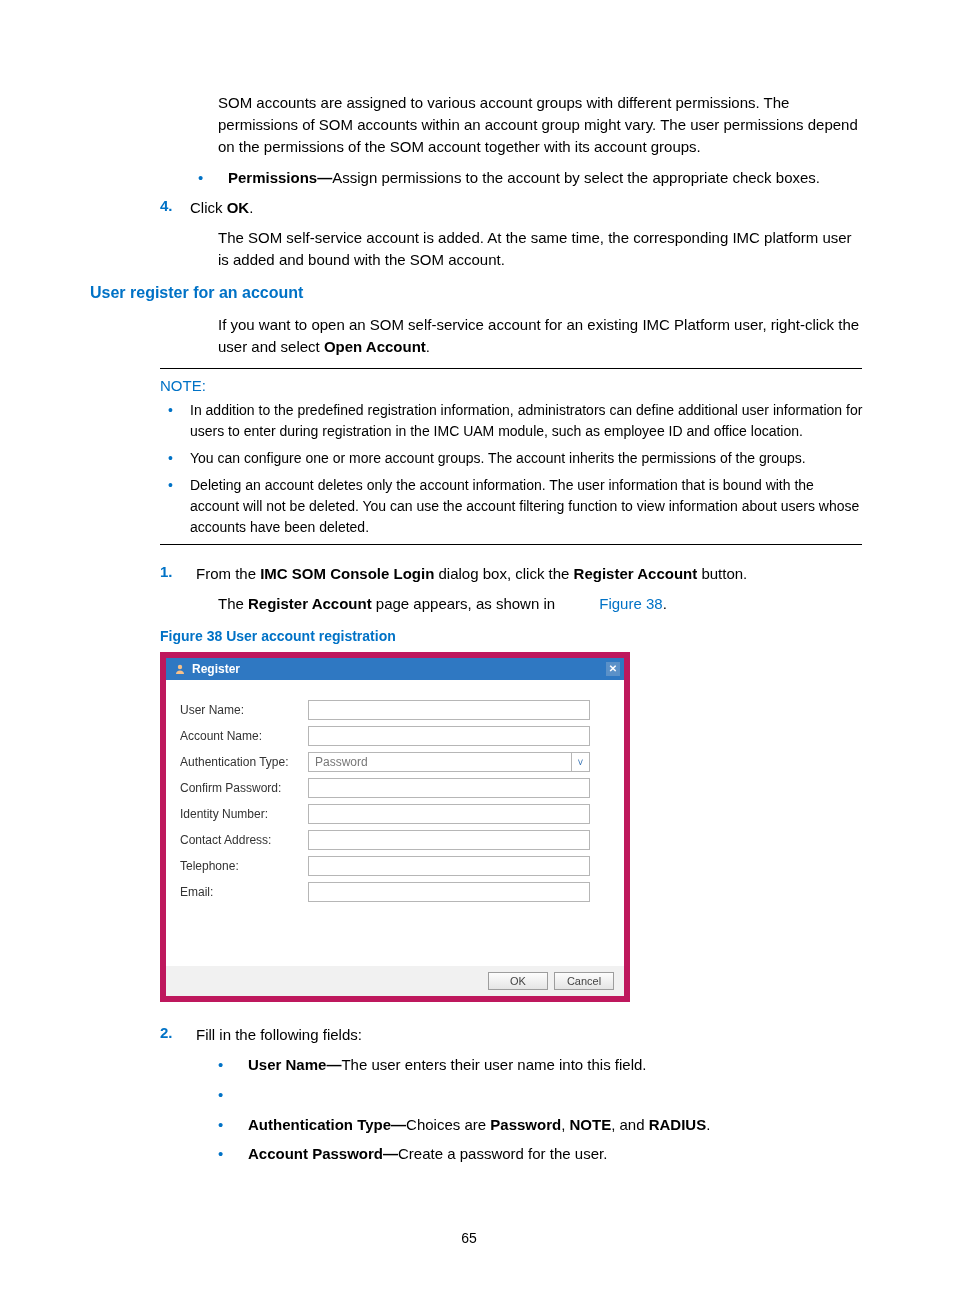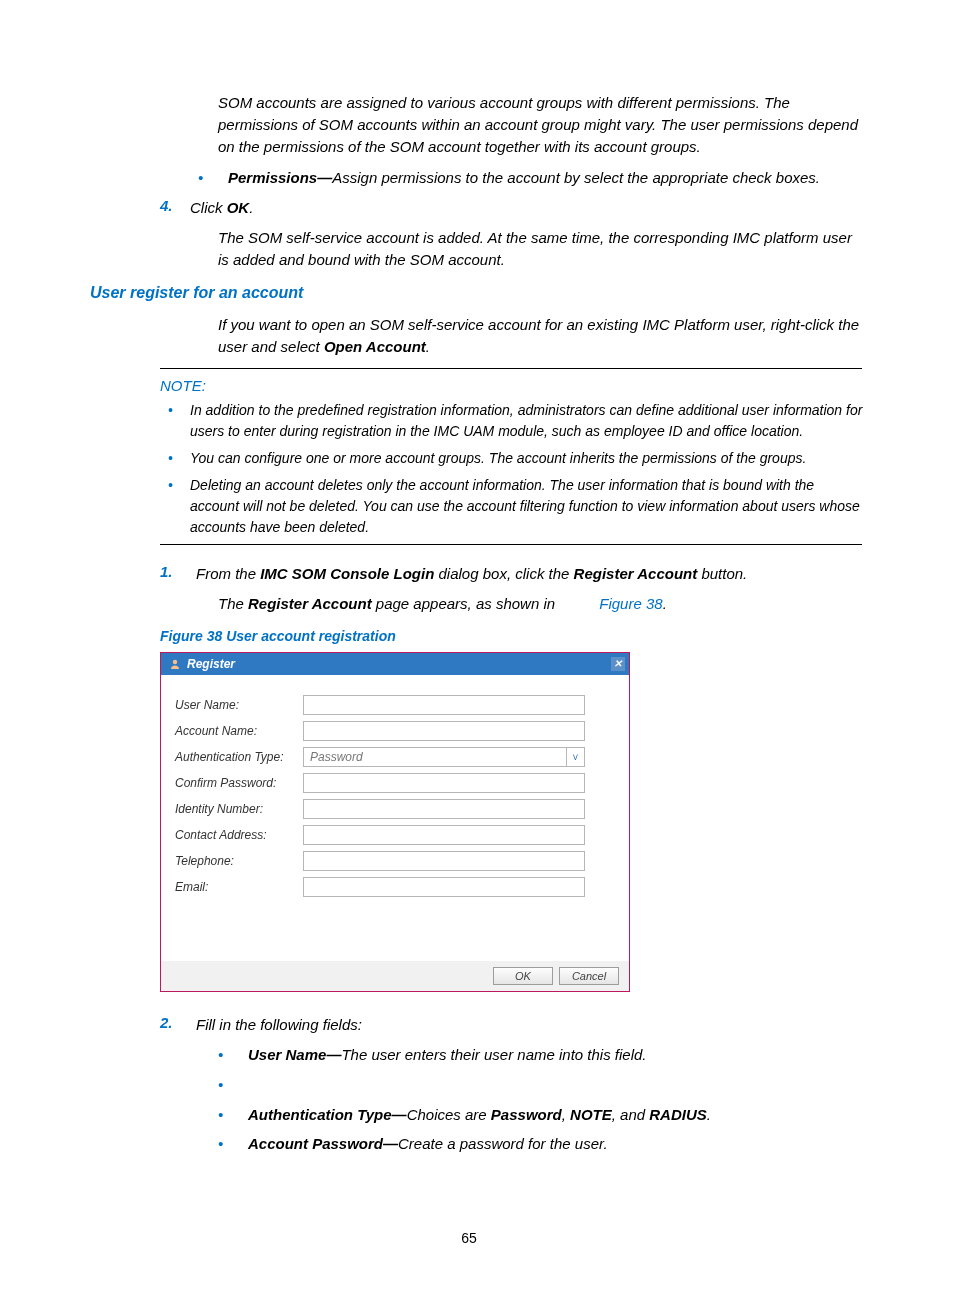--- a/index.html
+++ b/index.html
@@ -6,21 +6,20 @@
   body {
     width: 954px;
     height: 1296px;
     background: #fff;
     font-family: Arial, Helvetica, sans-serif;
     color: #000;
     position: relative;
   }
   .page {
     padding: 92px 90px 40px 90px;
-    font-style: italic;
   }
   .body-text { font-size: 15px; line-height: 1.45; }
   .para { margin-bottom: 10px; }
   .indent-1 { margin-left: 128px; }
   .ol-row { display: flex; margin-bottom: 8px; }
   .ol-num { color: #0072c6; font-weight: bold; width: 30px; flex-shrink: 0; font-size: 15px; margin-left: 70px; }
   .ol-num-list { color: #0072c6; font-weight: bold; width: 36px; flex-shrink: 0; font-size: 15px; margin-left: 70px; }
   .ol-body { flex: 1; }
   .ul-row { display: flex; margin-bottom: 8px; }
   .ul-bullet { color: #0072c6; width: 30px; flex-shrink: 0; font-size: 15px; margin-left: 108px; line-height: 1.45; }
@@ -54,21 +53,21 @@
     font-weight: bold;
     font-size: 14px;
     margin-left: 70px;
     margin-top: 14px;
     margin-bottom: 8px;
   }
   .link { color: #0072c6; margin-left: 40px; }
   
   .dialog {
     width: 470px;
-    border: 1px solid #be185d;
+    border: 6px solid #be185d;
     margin-left: 70px;
     font-size: 12px;
     background: #fff;
     box-shadow: 0 0 0 rgba(0,0,0,0);
   }
   .dlg-title {
     background: #2f78c2;
     color: #fff;
     height: 22px;
     display: flex;

